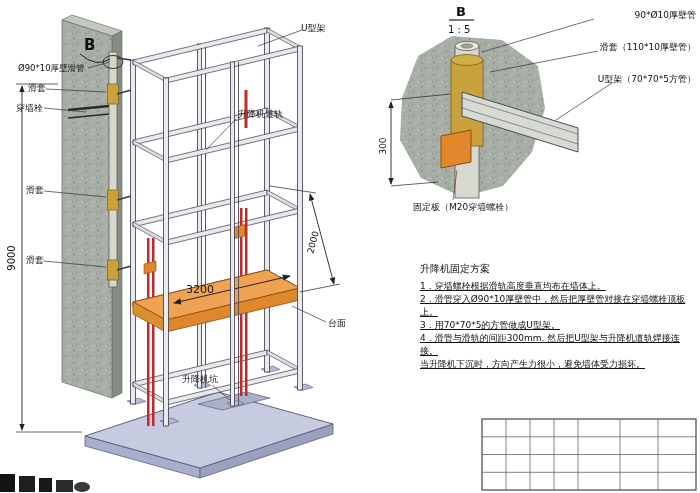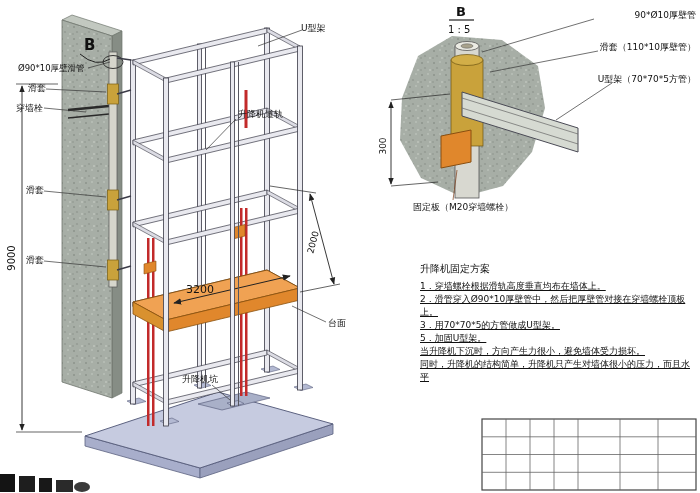--- a/index.html
+++ b/index.html
@@ -239,18 +239,17 @@
     <rect x="56" y="480" width="17" height="12" fill="#2a2a2a"></rect>
     <ellipse cx="82" cy="487" rx="8" ry="5" fill="#3a3a3a"></ellipse>
   </g>
 </svg>
 
 <div class="notes">
   <div class="notes-title">升降机固定方案</div>
   <div class="note-line">1．穿墙螺栓根据滑轨高度垂直均布在墙体上。</div>
   <div class="note-line">2．滑管穿入Ø90*10厚壁管中，然后把厚壁管对接在穿墙螺栓顶板上。</div>
   <div class="note-line">3．用70*70*5的方管做成U型架。</div>
-  <div class="note-line">5．加固U型架。</div>
+  <div class="note-line">4．滑管与滑轨的间距300mm. 然后把U型架与升降机道轨焊接连接。</div>
   <div class="note-line">当升降机下沉时，方向产生力很小，避免墙体受力损坏。</div>
-  <div class="note-line">同时，升降机的结构简单，升降机只产生对墙体很小的压力，而且水平</div>
 </div>
 
 </div>
 
 </body></html>

